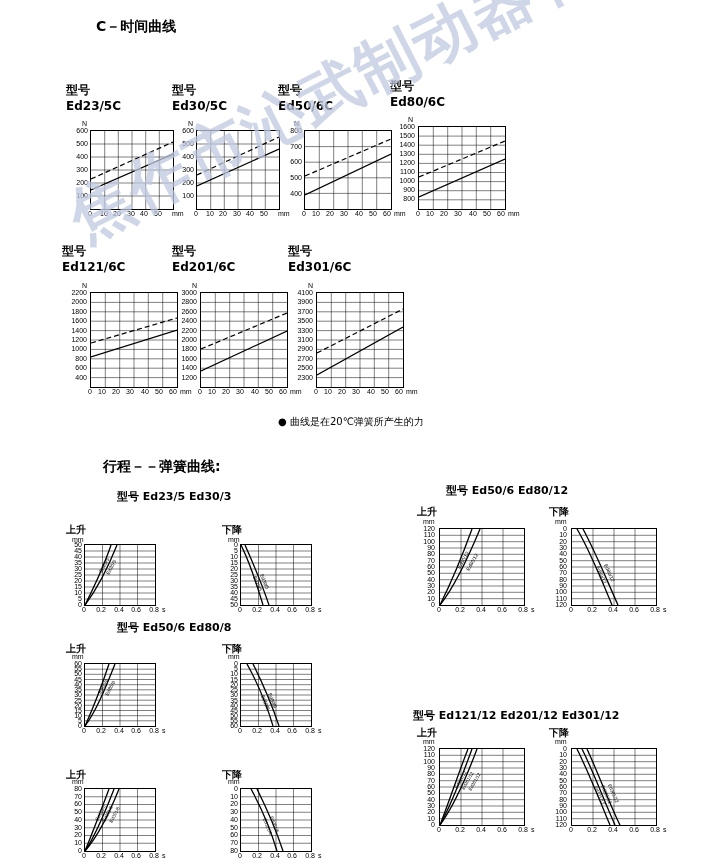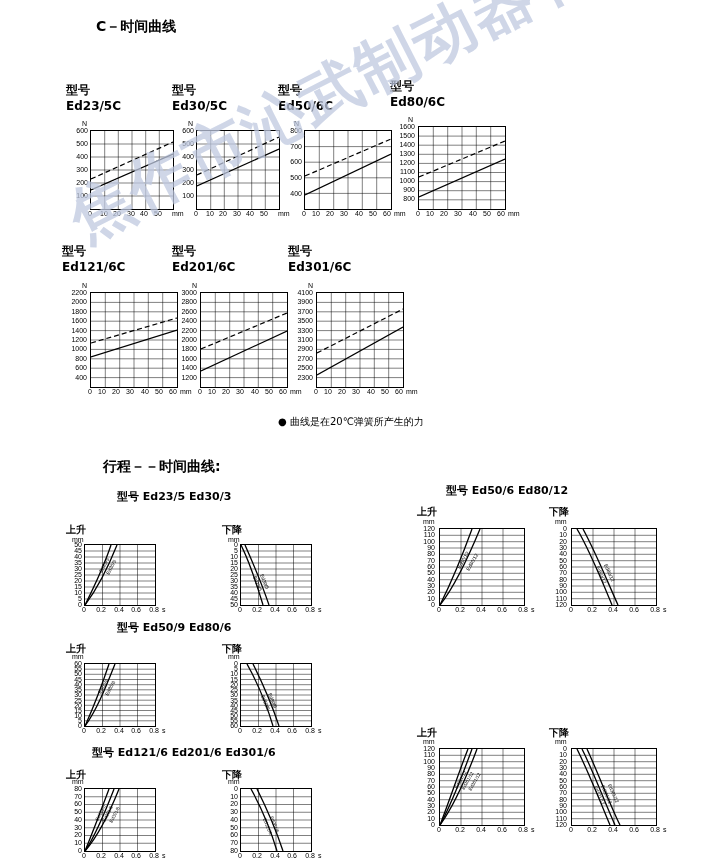--- a/index.html
+++ b/index.html
@@ -359,21 +359,21 @@
     <div class="xlab" style="left:50px;top:106px;width:16px;">20</div>
     <div class="xlab" style="left:64px;top:106px;width:16px;">30</div>
     <div class="xlab" style="left:79px;top:106px;width:16px;">40</div>
     <div class="xlab" style="left:93px;top:106px;width:16px;">50</div>
     <div class="xlab" style="left:107px;top:106px;width:16px;">60</div>
     <div class="axname" style="left:122px;top:106px;">mm</div>
   </div>
 
   <div class="note tc" style="left:278px;top:415px;">● 曲线是在20℃弹簧所产生的力</div>
 
-  <div class="sec tc" style="left:103px;top:458px;">行程－－时间曲线:</div>
+  <div class="sec tc" style="left:103px;top:458px;">行程－－弹簧曲线:</div>
 
   <div class="sub tc" style="left:117px;top:489px;">
     <span>型号 Ed23/5 Ed30/3</span>
   </div>
 
   <div class="lbl tc" style="left:66px;top:523px;">上升</div>
   <div class="chart" style="left:62px;top:536px;width:110px;height:82px;">
     <div class="unit" style="left:10px;top:0px;">mm</div>
     <div class="plot" style="left:22px;top:8px;width:70px;height:60px;">
       <svg width="70" height="60" viewBox="0 0 70 60">
@@ -454,21 +454,21 @@
     <div class="ylab" style="left:0px;top:65px;width:20px;">50</div>
     <div class="xlab" style="left:14px;top:70px;width:16px;">0</div>
     <div class="xlab" style="left:31px;top:70px;width:16px;">0.2</div>
     <div class="xlab" style="left:49px;top:70px;width:16px;">0.4</div>
     <div class="xlab" style="left:66px;top:70px;width:16px;">0.6</div>
     <div class="xlab" style="left:84px;top:70px;width:16px;">0.8</div>
     <div class="axname" style="left:100px;top:70px;">s</div>
   </div>
 
   <div class="sub tc" style="left:117px;top:620px;">
-    <span>型号 Ed50/9 Ed80/6</span>
+    <span>型号 Ed50/6 Ed80/8</span>
   </div>
 
   <div class="lbl tc" style="left:66px;top:642px;">上升</div>
   <div class="chart" style="left:62px;top:655px;width:110px;height:82px;">
     <div class="unit" style="left:10px;top:-2px;">mm</div>
     <div class="plot" style="left:22px;top:8px;width:70px;height:62px;">
       <svg width="70" height="62" viewBox="0 0 70 62">
         <g stroke="#000" stroke-width="0.5">
           <line x1="17.5" y1="0" x2="17.5" y2="62"></line>
             <line x1="35" y1="0" x2="35" y2="62"></line>
@@ -553,23 +553,20 @@
     <div class="ylab" style="left:0px;top:62px;width:20px;">55</div>
     <div class="ylab" style="left:0px;top:67px;width:20px;">60</div>
     <div class="xlab" style="left:14px;top:72px;width:16px;">0</div>
     <div class="xlab" style="left:31px;top:72px;width:16px;">0.2</div>
     <div class="xlab" style="left:49px;top:72px;width:16px;">0.4</div>
     <div class="xlab" style="left:66px;top:72px;width:16px;">0.6</div>
     <div class="xlab" style="left:84px;top:72px;width:16px;">0.8</div>
     <div class="axname" style="left:100px;top:72px;">s</div>
   </div>
 
-  <div class="sub tc" style="left:92px;top:745px;">
-    <span>型号 Ed121/6 Ed201/6 Ed301/6</span>
-  </div>
 
   <div class="lbl tc" style="left:66px;top:768px;">上升</div>
   <div class="chart" style="left:62px;top:780px;width:110px;height:84px;">
     <div class="unit" style="left:10px;top:-2px;">mm</div>
     <div class="plot" style="left:22px;top:8px;width:70px;height:62px;">
       <svg width="70" height="62" viewBox="0 0 70 62">
         <g stroke="#000" stroke-width="0.5">
           <line x1="17.5" y1="0" x2="17.5" y2="62"></line>
             <line x1="35" y1="0" x2="35" y2="62"></line>
           <line x1="52.5" y1="0" x2="52.5" y2="62"></line>
@@ -739,20 +736,23 @@
     <div class="ylab" style="left:0px;top:77px;width:22px;">110</div>
     <div class="ylab" style="left:0px;top:83px;width:22px;">120</div>
     <div class="xlab" style="left:18px;top:88px;width:16px;">0</div>
     <div class="xlab" style="left:39px;top:88px;width:16px;">0.2</div>
     <div class="xlab" style="left:60px;top:88px;width:16px;">0.4</div>
     <div class="xlab" style="left:81px;top:88px;width:16px;">0.6</div>
     <div class="xlab" style="left:102px;top:88px;width:16px;">0.8</div>
     <div class="axname" style="left:118px;top:88px;">s</div>
   </div>
 
+  <div class="sub tc" style="left:413px;top:708px;">
+    <span>型号 Ed121/12 Ed201/12 Ed301/12</span>
+  </div>
 
   <div class="lbl tc" style="left:417px;top:726px;">上升</div>
   <div class="chart" style="left:413px;top:738px;width:125px;height:104px;">
     <div class="unit" style="left:10px;top:0px;">mm</div>
     <div class="plot" style="left:26px;top:10px;width:84px;height:76px;">
       <svg width="84" height="76" viewBox="0 0 84 76">
         <g stroke="#000" stroke-width="0.5">
           <line x1="21" y1="0" x2="21" y2="76"></line>
             <line x1="42" y1="0" x2="42" y2="76"></line>
           <line x1="63" y1="0" x2="63" y2="76"></line>

